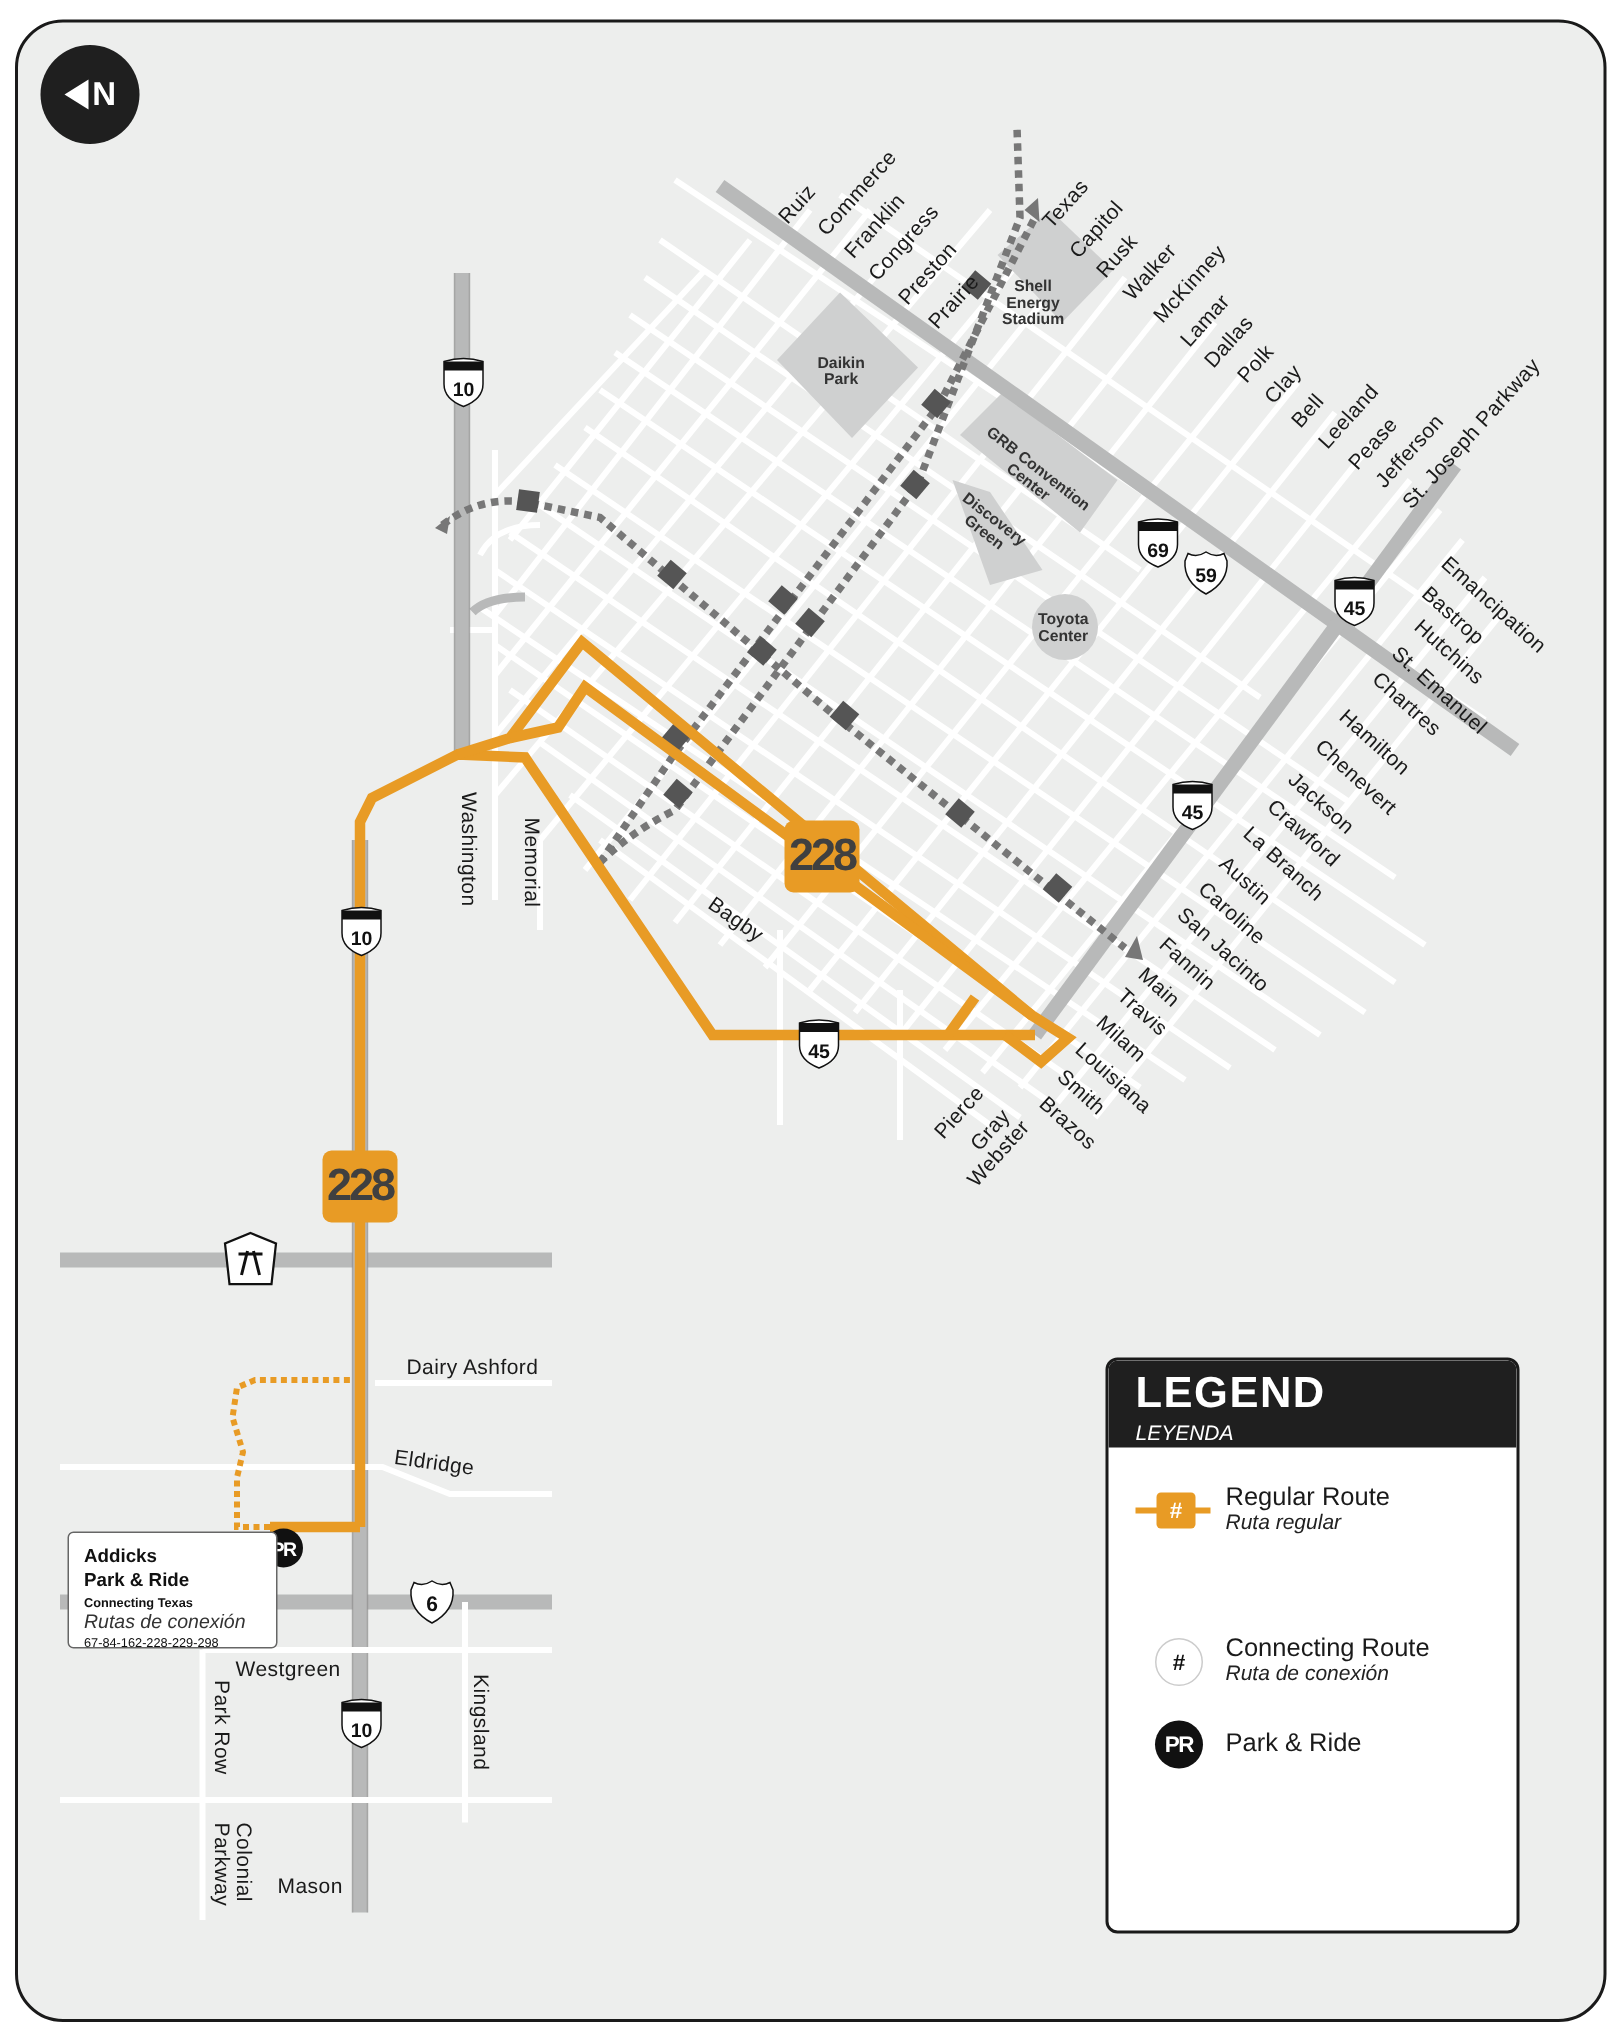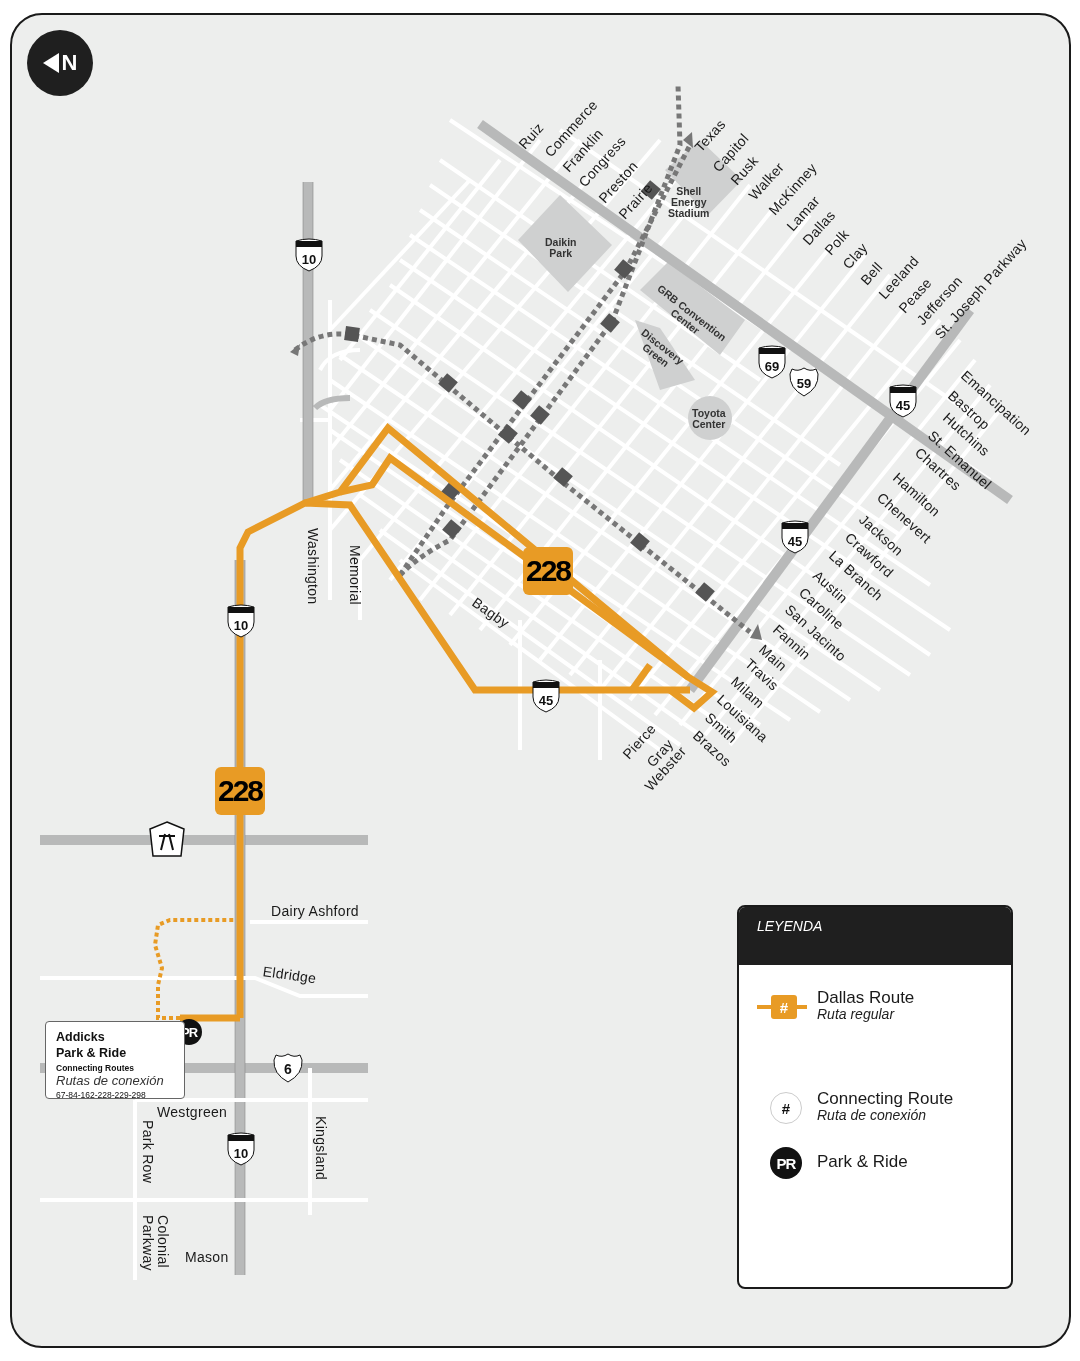--- a/index.html
+++ b/index.html
@@ -14,21 +14,21 @@
   .lbl.down { transform: rotate(42deg); }
   .lbl.vert { transform: rotate(90deg); }
   .lbl.tilt { transform: rotate(8deg); }
   .poi { position: absolute; font-size: 10.5px; font-weight: bold; color: #333; text-align: center;
          line-height: 1.05; }
   .north { position: absolute; left: 27px; top: 30px; width: 66px; height: 66px; border-radius: 50%;
            background: #1f1f1f; display: flex; align-items: center; justify-content: center; }
   .north .arrow { width: 0; height: 0; border-top: 10px solid transparent; border-bottom: 10px solid transparent;
                   border-right: 16px solid #fff; margin-right: 3px; }
   .north .n { color: #fff; font-weight: bold; font-size: 22px; }
-  .route-badge { position: absolute; background: #e89b25; color: #000000; font-weight: bold;
+  .route-badge { position: absolute; background: #e89b25; color: #404040; font-weight: bold;
                  font-size: 30px; letter-spacing: -2px; border-radius: 6px; display: flex;
                  align-items: center; justify-content: center; font-family: "Liberation Sans", sans-serif; }
   .pr { position: absolute; width: 26px; height: 26px; border-radius: 50%; background: #111;
         color: #fff; font-weight: bold; font-size: 13px; display: flex; align-items: center; justify-content: center;
         letter-spacing: -1px; }
   .addicks { position: absolute; left: 45px; top: 1021px; width: 140px; height: 78px; background: #fff;
              border: 1px solid #666; border-radius: 4px; padding: 8px 0 0 10px; box-sizing: border-box; }
   .addicks .t1 { font-weight: bold; font-size: 12.5px; color: #111; line-height: 1.25; }
   .addicks .t2 { font-weight: bold; font-size: 8.5px; color: #111; margin-top: 2px; }
   .addicks .t3 { font-style: italic; font-size: 13px; color: #333; }
@@ -307,37 +307,38 @@
 <div class="lbl vert" style="left:155px;top:1120px">Park Row</div>
 <div class="lbl" style="left:185px;top:1250px">Mason</div>
 <div class="lbl vert" style="left:328px;top:1116px">Kingsland</div>
 <div class="lbl vert" style="left:170px;top:1215px">Colonial</div>
 <div class="lbl vert" style="left:155px;top:1215px">Parkway</div>
 
 <div class="pr" style="left:176px;top:1019px">PR</div>
 <div class="addicks">
   <div class="t1">Addicks</div>
   <div class="t1">Park &amp; Ride</div>
-  <div class="t2">Connecting Routes</div>
+  <div class="t2">Connecting Texas</div>
   <div class="t3">Rutas de conexión</div>
   <div class="t4">67-84-162-228-229-298</div>
 </div>
 
 <div class="legend">
   <div class="legend-head">
+    <div class="title">LEGEND</div>
     <div class="sub">LEYENDA</div>
   </div>
 
   <div class="legend-item" style="top:80px">
     <div class="sym">
       <div style="position:absolute;left:-2px;right:22px;top:18px;height:4px;background:#e89b25"></div>
       <div style="position:relative;left:-10px;width:26px;height:24px;background:#e89b25;border-radius:3px;color:#fff;font-weight:bold;font-size:15px;display:flex;align-items:center;justify-content:center">#</div>
     </div>
     <div class="txt">
-        <div class="en">Dallas Route</div>
+        <div class="en">Regular Route</div>
         <div class="es">Ruta regular</div>
       </div>
   </div>
 
 
   <div class="legend-item" style="top:181px">
     <div class="sym">
       <div style="margin-left:-16px;width:30px;height:30px;border-radius:50%;border:1px solid #ccc;display:flex;align-items:center;justify-content:center;font-weight:bold;font-size:15px;color:#111">#</div>
     </div>
     <div class="txt">

